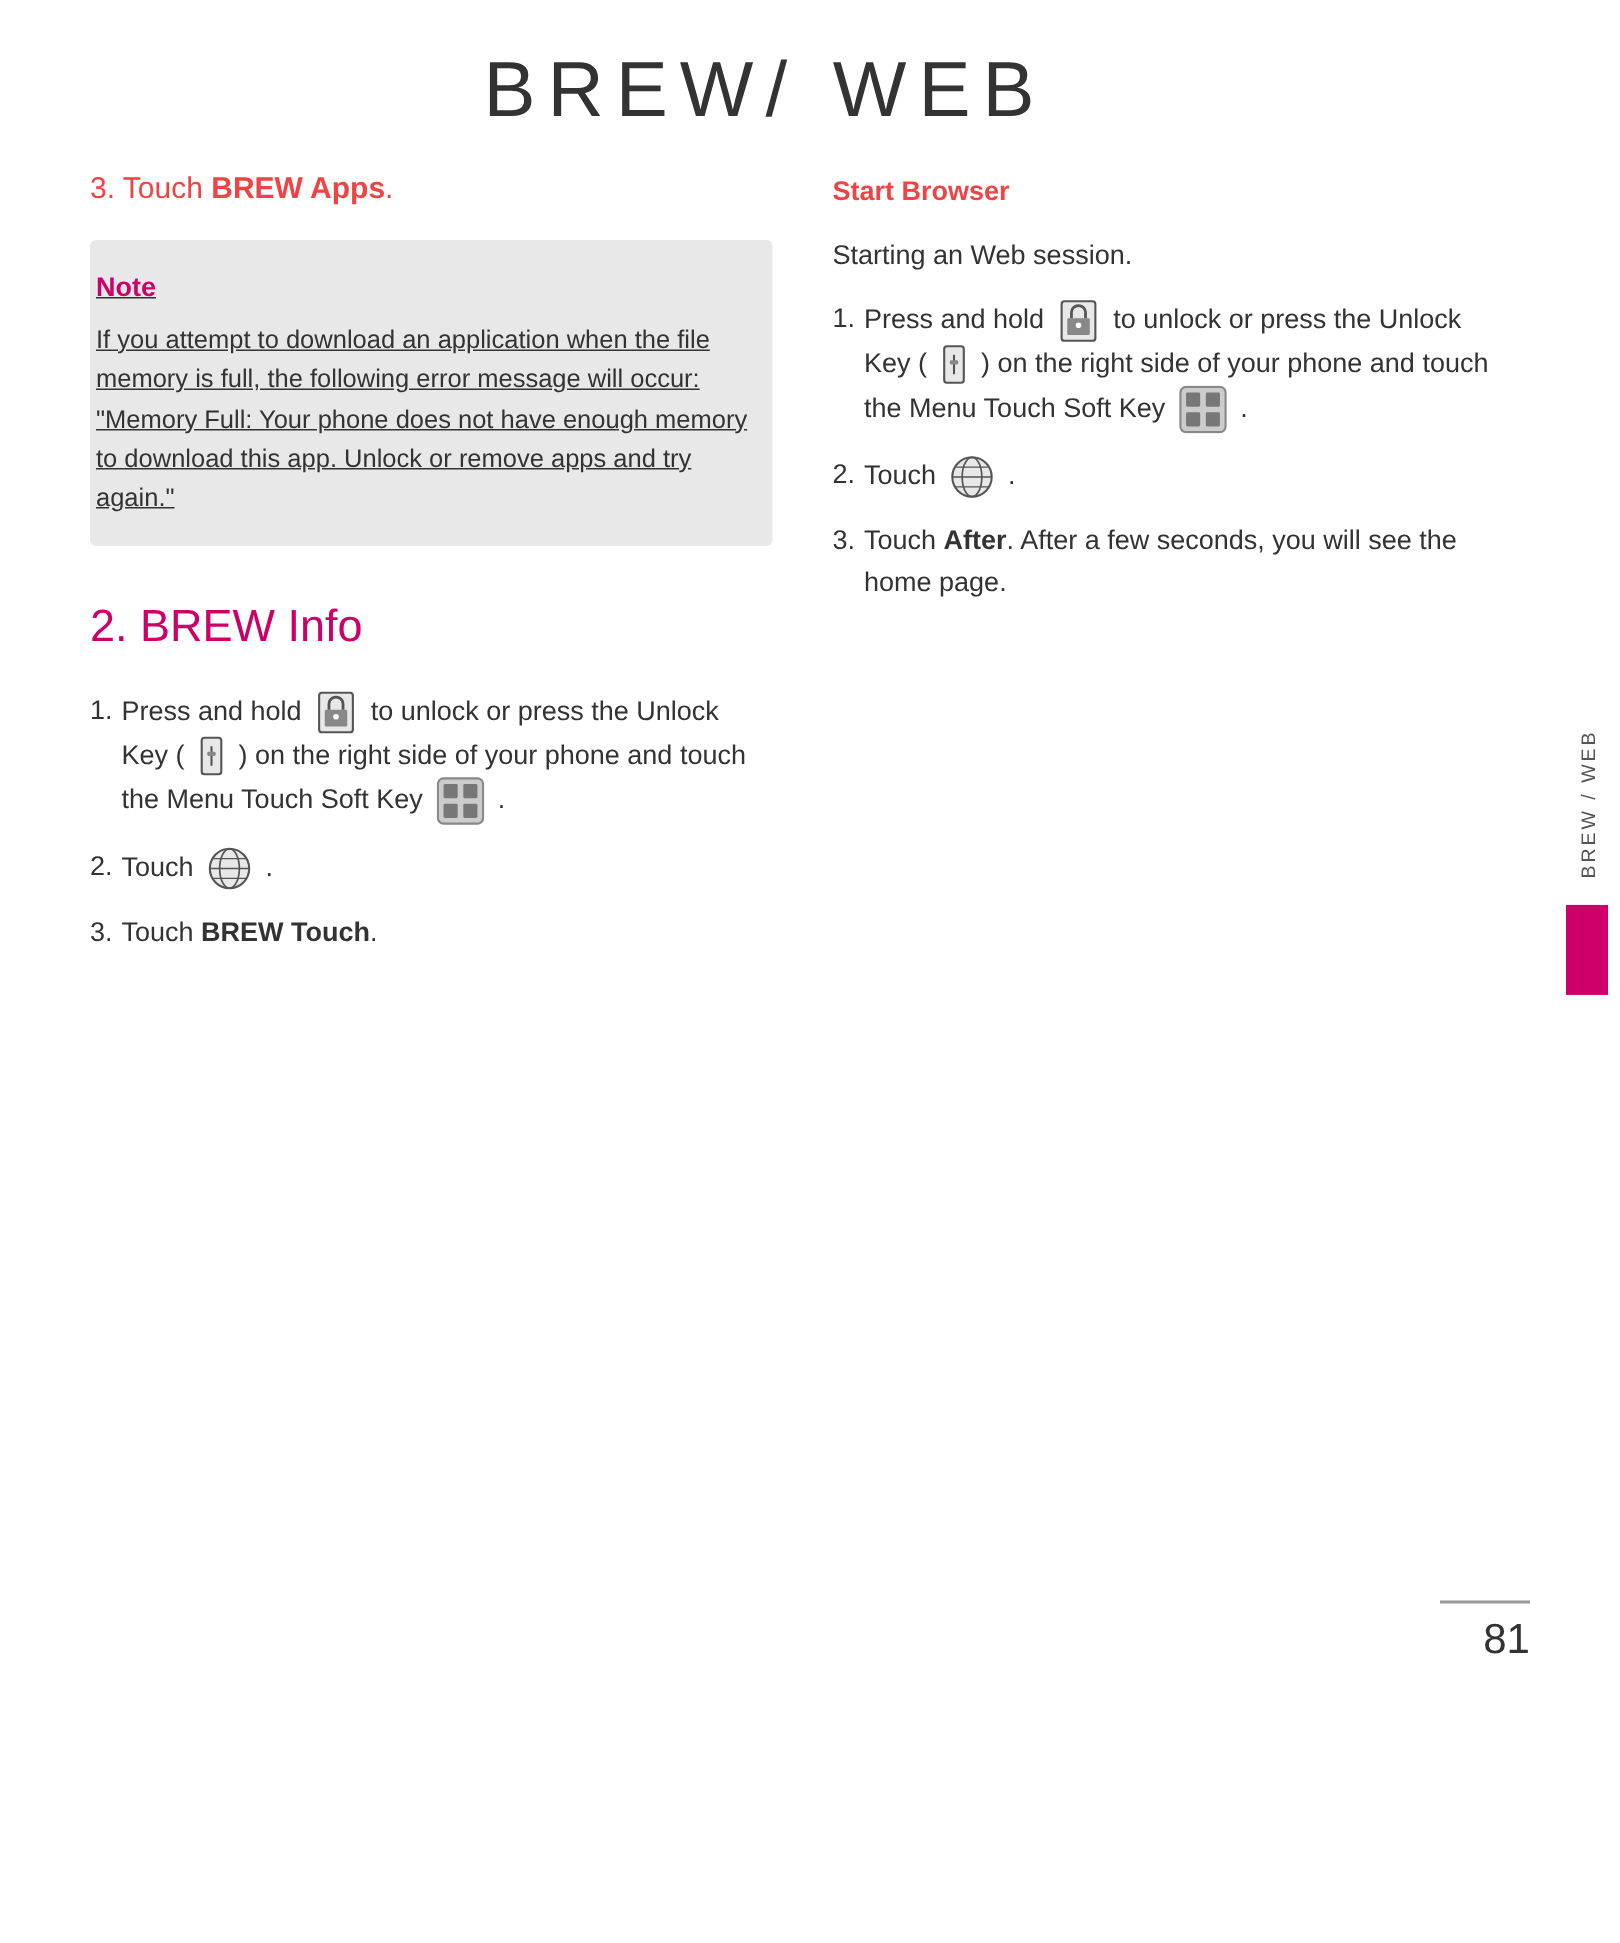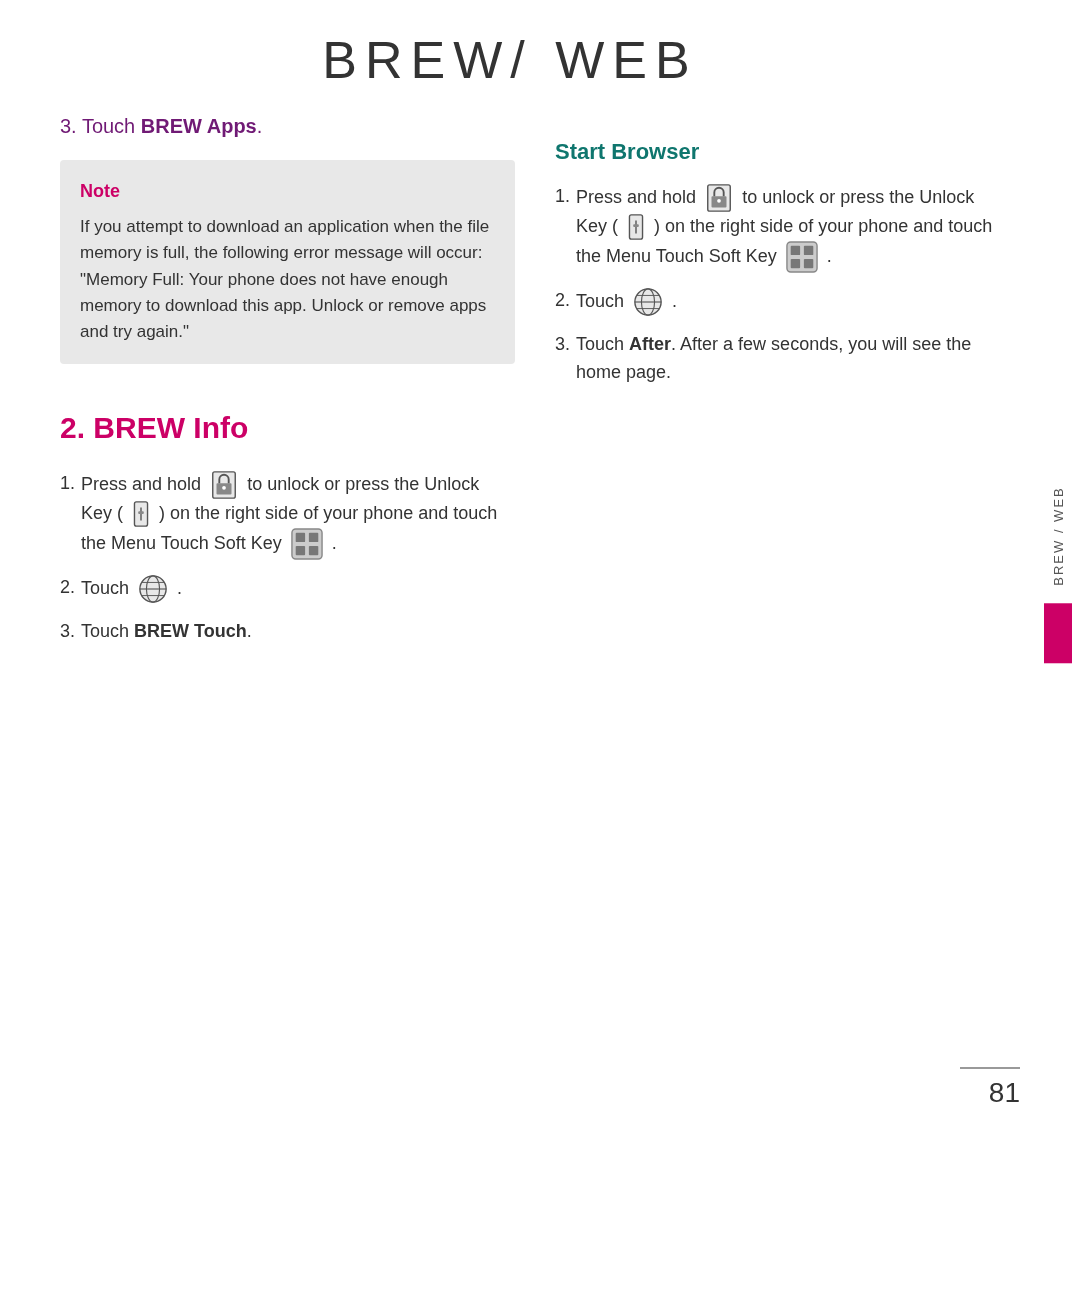--- a/index.html
+++ b/index.html
@@ -105,65 +105,66 @@
       font-size: 18px;
       line-height: 1.6;
       color: #333;
     }
 
     
     .step-heading {
       font-size: 20px;
       font-weight: normal;
       margin-bottom: 18px;
-      color: #701a75;
+      color: #ef4444;
     }
 
     .step-heading strong {
       font-weight: bold;
     }
 
     
     .note-box {
       background: #e8e8e8;
       border-radius: 4px;
-      padding: 18px 20px;
-      margin-bottom: 40px;
+      padding: 18px 4px;
+      margin-bottom: 30px;
       font-size: 17px;
       line-height: 1.55;
+      text-decoration: underline;
     }
 
     .note-label {
       color: #cc0066;
       font-weight: bold;
       font-size: 18px;
       margin-bottom: 8px;
     }
 
     
     .section-heading-pink {
       color: #cc0066;
       font-size: 34px;
       font-weight: bold;
       margin-bottom: 16px;
     }
 
     
     .sub-section-heading {
-      font-size: 22px;
+      font-size: 18px;
       font-weight: bold;
-      color: #0f766e;
+      color: #ef4444;
       margin-bottom: 14px;
-      margin-top: 24px;
+      margin-top: 3px;
     }
 
     .brew-info-heading {
       color: #cc0066;
       font-size: 30px;
-      font-weight: bold;
+      font-weight: normal;
       margin-bottom: 18px;
     }
 
     
     .steps-list {
       list-style: none;
       padding: 0;
     }
 
     .steps-list li {
@@ -343,20 +344,21 @@
 
       </ol>
     </div>
 
     <div class="right-col">
 
 
 
       <div class="sub-section-heading">Start Browser</div>
 
+      <p>Starting an Web session.</p>
 
       <ol class="steps-list" style="list-style:none;padding:0;">
 
         <li>
           <span class="step-num">1.</span>
           <span class="step-content">
             <span>Press and hold</span>
             
             <span class="icon-lock">
               <svg viewBox="0 0 28 32" xmlns="http://www.w3.org/2000/svg">

